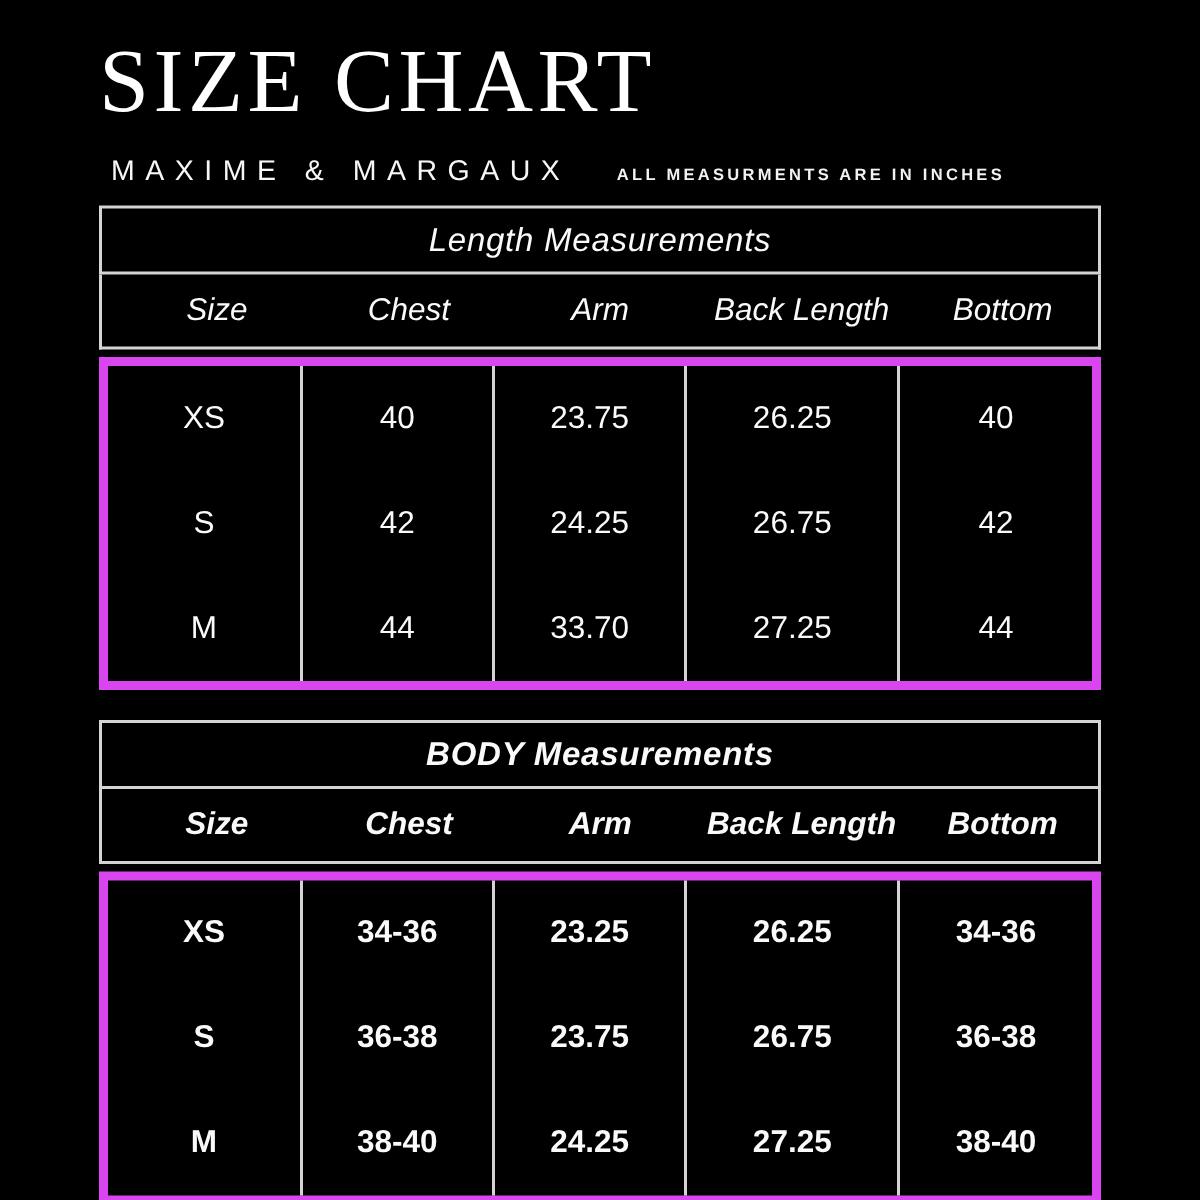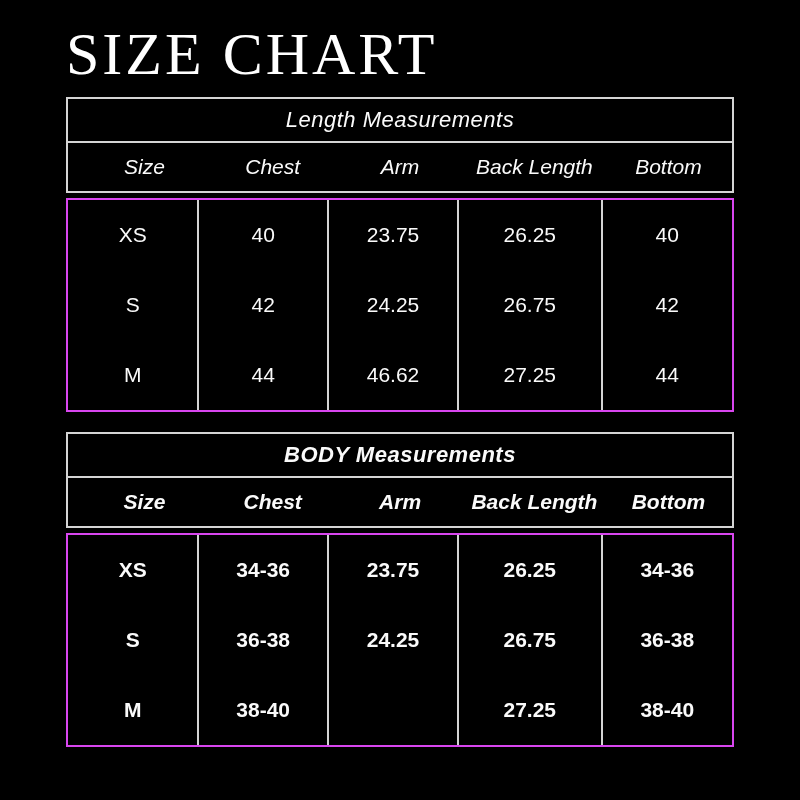--- a/index.html
+++ b/index.html
@@ -76,21 +76,21 @@
   }
   .t-h {
     font-style: italic;
     font-size: 21px;
     text-align: center;
     color: #fafafa;
     white-space: nowrap;
   }
   .t-body {
     margin-top: 5px;
-    border: 2px solid #d946ef;
+    border: 6px solid #d946ef;
     display: grid;
     grid-template-columns: 19.8% 19.5% 19.6% 21.6% auto;
   }
   .t-col { border-right: 2px solid #d4d4d4; }
   .t-col:last-child { border-right: none; }
   .t-cell {
     height: 70px;
     display: flex;
     align-items: center;
     justify-content: center;
@@ -99,20 +99,24 @@
     white-space: nowrap;
   }
 </style>
 </head>
 <body>
 
 <div class="page">
 
   <h1 class="page-title">SIZE CHART</h1>
 
+  <div class="subrow">
+    <div class="brand">MAXIME &amp; MARGAUX</div>
+    <div class="note">ALL MEASURMENTS ARE IN INCHES</div>
+  </div>
 
   <section class="size-table">
     <div class="t-title">Length Measurements</div>
 
     <div class="t-headers">
       <div class="t-h">Size</div>
       <div class="t-h">Chest</div>
       <div class="t-h">Arm</div>
       <div class="t-h">Back Length</div>
       <div class="t-h">Bottom</div>
@@ -125,21 +129,21 @@
         <div class="t-cell">M</div>
       </div>
       <div class="t-col">
         <div class="t-cell">40</div>
         <div class="t-cell">42</div>
         <div class="t-cell">44</div>
       </div>
       <div class="t-col">
         <div class="t-cell">23.75</div>
         <div class="t-cell">24.25</div>
-        <div class="t-cell">46.62</div>
+        <div class="t-cell">33.70</div>
       </div>
       <div class="t-col">
         <div class="t-cell">26.25</div>
         <div class="t-cell">26.75</div>
         <div class="t-cell">27.25</div>
       </div>
       <div class="t-col">
         <div class="t-cell">40</div>
         <div class="t-cell">42</div>
         <div class="t-cell">44</div>
@@ -163,20 +167,21 @@
         <div class="t-cell">XS</div>
         <div class="t-cell">S</div>
         <div class="t-cell">M</div>
       </div>
       <div class="t-col">
         <div class="t-cell">34-36</div>
         <div class="t-cell">36-38</div>
         <div class="t-cell">38-40</div>
       </div>
       <div class="t-col">
+        <div class="t-cell">23.25</div>
         <div class="t-cell">23.75</div>
         <div class="t-cell">24.25</div>
       </div>
       <div class="t-col">
         <div class="t-cell">26.25</div>
         <div class="t-cell">26.75</div>
         <div class="t-cell">27.25</div>
       </div>
       <div class="t-col">
         <div class="t-cell">34-36</div>

